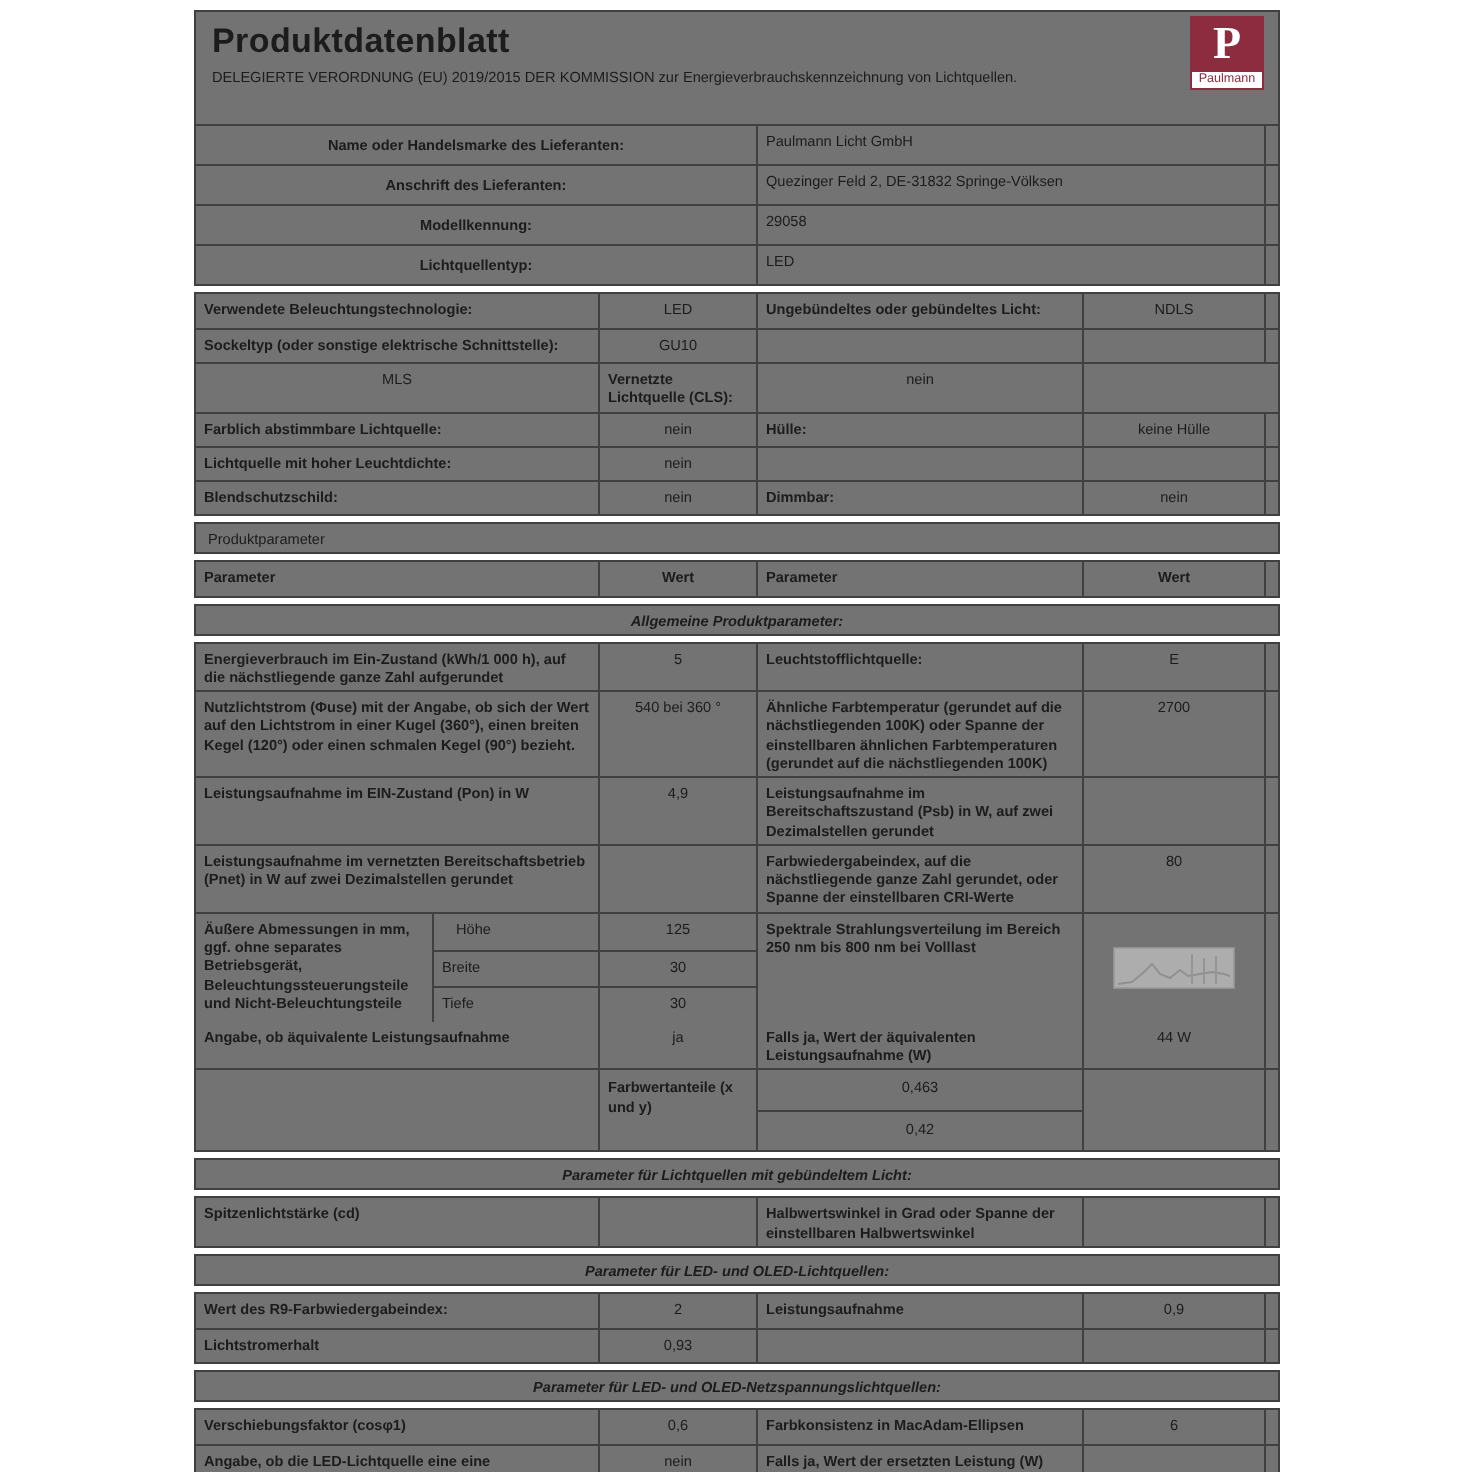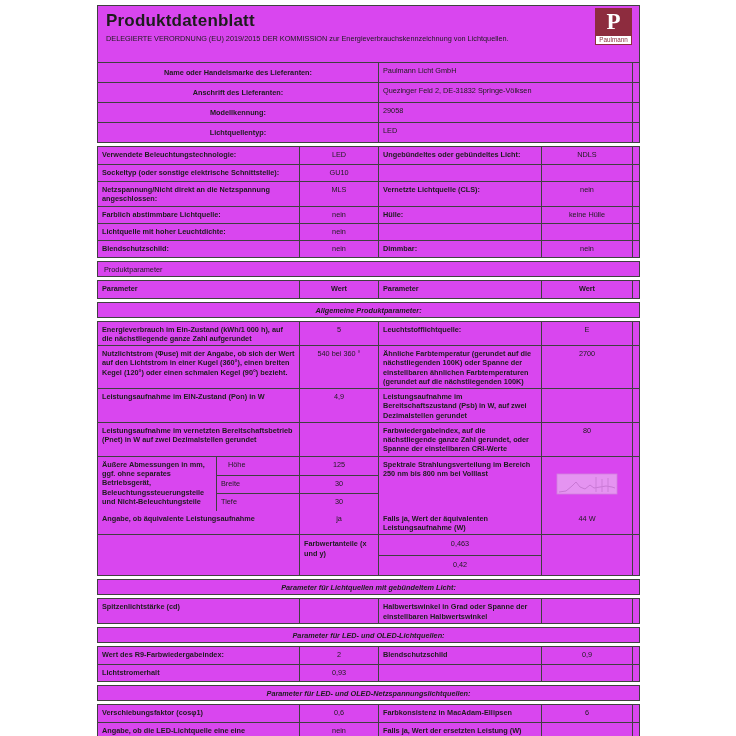--- a/index.html
+++ b/index.html
@@ -1,19 +1,19 @@
 <!DOCTYPE html>
 <html><head>
 <meta charset="utf-8">
 <style>
   * { box-sizing: border-box; margin: 0; padding: 0; }
   html, body { width: 736px; height: 736px; background: #ffffff; overflow: hidden; }
   body { font-family: "Liberation Sans", sans-serif; color: #1c1c1c; }
   .doc { position: absolute; left: 97px; top: 5px; width: 543px; }
-  .block { border: 1px solid #404040; background: #d946ef; margin-bottom: 3px; }
+  .block { border: 1px solid #404040; background: #737373; margin-bottom: 3px; }
 
   
   .head { position: relative; padding: 5px 8px 1px 8px; min-height: 36px; }
   .title { font-size: 17px; font-weight: bold; letter-spacing: .2px; }
   .subtitle { font-size: 7.3px; margin-top: 3px; padding-bottom: 18px; }
   .logo { position: absolute; right: 7px; top: 2px; width: 37px; border: 1px solid #8d2c3e; text-align: center; background:#fff; }
   .logo-p { background: #8d2c3e; color: #fff; font-family: "Liberation Serif", serif; font-weight: bold; font-size: 23px; height: 27px; line-height: 26px; }
   .logo-name { color: #8d2c3e; font-size: 6.3px; line-height: 8px; height: 8px; }
 
   
@@ -104,21 +104,20 @@
       <div class="cell gut"></div>
     </div>
     <div class="row r4">
       <div class="cell lab">Sockeltyp (oder sonstige elektrische Schnittstelle):</div>
       <div class="cell val">GU10</div>
       <div class="cell lab"></div>
       <div class="cell val"></div>
       <div class="cell gut"></div>
     </div>
     <div class="row r4">
-      <div class="cell lab">Netzspannung/Nicht direkt an die Netzspannung angeschlossen:</div>
       <div class="cell val">MLS</div>
       <div class="cell lab">Vernetzte Lichtquelle (CLS):</div>
       <div class="cell val">nein</div>
       <div class="cell gut"></div>
     </div>
     <div class="row r4">
       <div class="cell lab">Farblich abstimmbare Lichtquelle:</div>
       <div class="cell val">nein</div>
       <div class="cell lab">Hülle:</div>
       <div class="cell val">keine Hülle</div>
@@ -232,21 +231,21 @@
       <div class="cell val"></div>
       <div class="cell gut"></div>
     </div>
   </div>
 
   <div class="block band">Parameter für LED- und OLED-Lichtquellen:</div>
   <div class="block">
     <div class="row r4">
       <div class="cell lab">Wert des R9-Farbwiedergabeindex:</div>
       <div class="cell val">2</div>
-      <div class="cell lab">Blendschutzschild</div>
+      <div class="cell lab">Leistungsaufnahme</div>
       <div class="cell val">0,9</div>
       <div class="cell gut"></div>
     </div>
     <div class="row r4">
       <div class="cell lab">Lichtstromerhalt</div>
       <div class="cell val">0,93</div>
       <div class="cell lab"></div>
       <div class="cell val"></div>
       <div class="cell gut"></div>
     </div>

